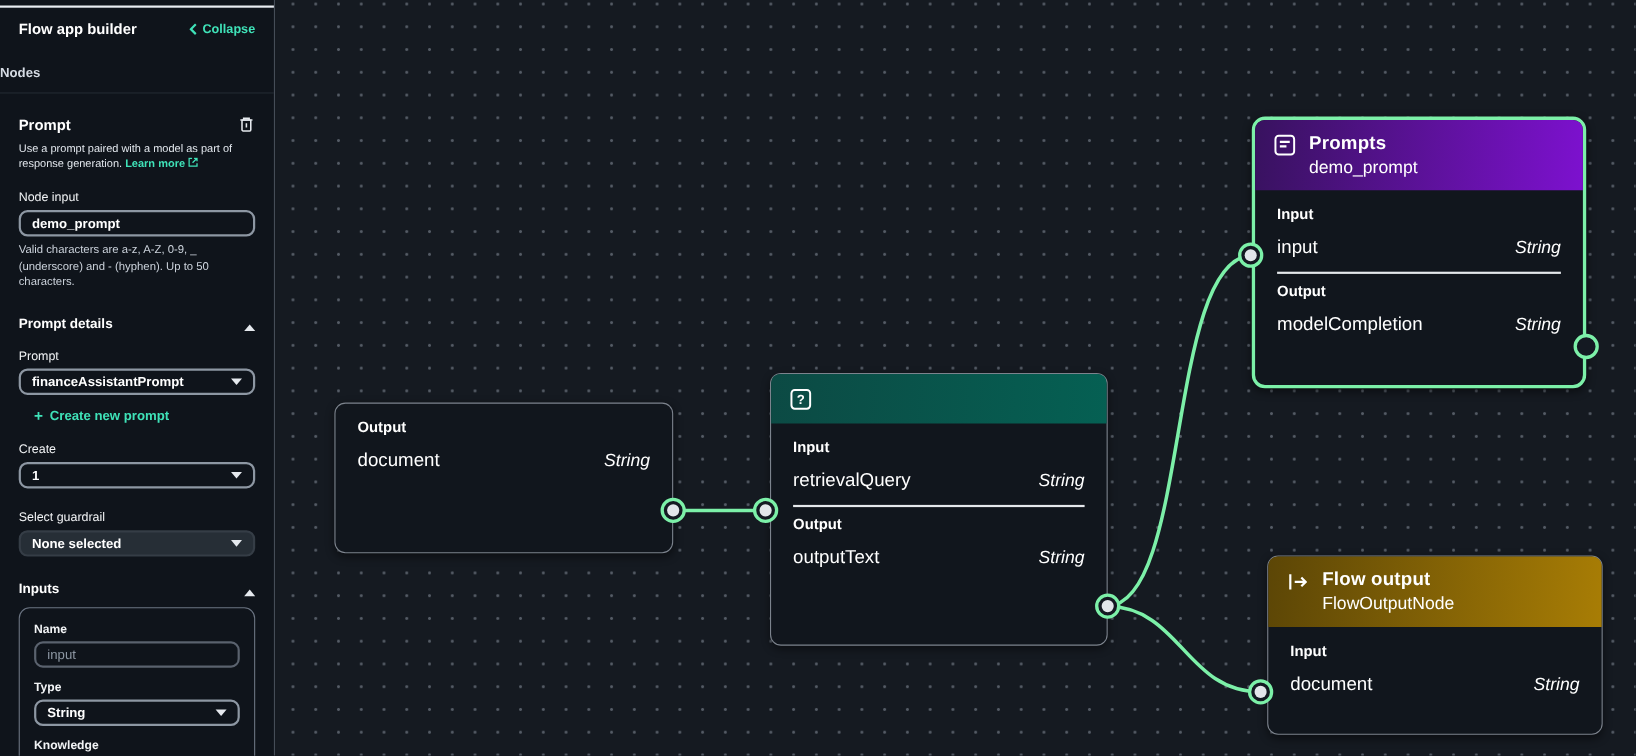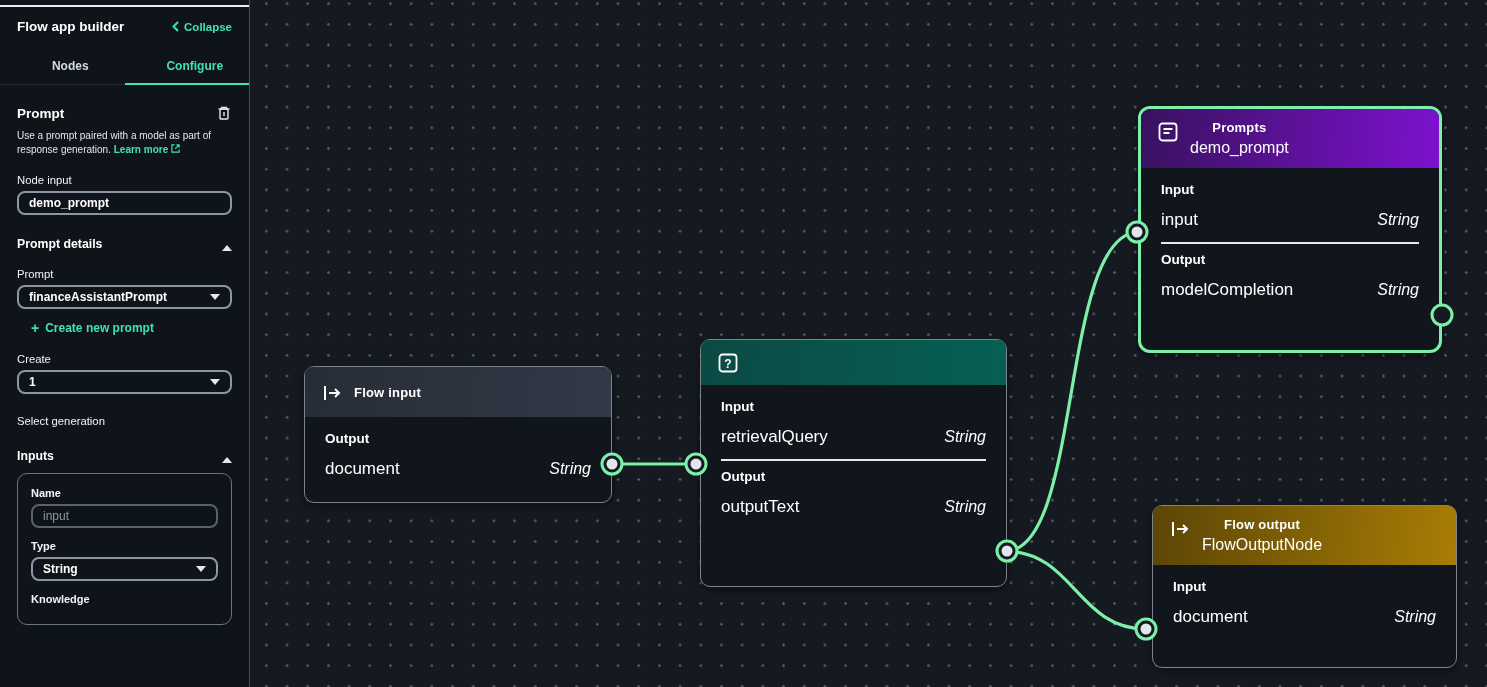--- a/index.html
+++ b/index.html
@@ -17,22 +17,22 @@
   .side-header {
     display:flex; justify-content:space-between; align-items:center;
     padding:12px 17px 10px 17px;
   }
   .side-title { font-size:13.5px; font-weight:bold; }
   .collapse-link {
     color:#3fe2b8; font-size:11.5px; font-weight:bold; cursor:pointer;
     display:flex; align-items:flex-start; gap:5px;
   }
   .tabs { display:flex; margin-top:6px; border-bottom:1px solid #232a33; }
-  .tab { flex:1; text-align:center; font-size:12px; font-weight:bold;
-         color:#d5dbe3; padding:9px 0 11px 16px; cursor:pointer; position:relative; }
+  .tab { flex:1; text-align:left; font-size:12px; font-weight:bold;
+         color:#d5dbe3; padding:9px 0 11px 0; cursor:pointer; position:relative; }
   .tab.active { color:#3fe2b8; }
   .tab.active::after { content:""; position:absolute; left:0; right:0; bottom:-1px;
          height:2px; background:#3fe2b8; }
   .side-content { padding:0 17px; }
   .prompt-head { display:flex; justify-content:space-between; align-items:center; margin-top:20px; }
   .prompt-head h2 { font-size:13.5px; font-weight:bold; }
   .trash-btn { width:16px; height:16px; cursor:pointer; color:#e5e9ee; }
   .desc { font-size:10px; line-height:1.42; color:#e2e7ed; margin-top:8px; }
   .link-teal { color:#3fe2b8; font-weight:bold; cursor:pointer; white-space:nowrap; }
   .ext-icon { display:inline-block; width:9px; height:9px; margin-left:3px; }
@@ -71,21 +71,21 @@
     background-image: radial-gradient(circle, #545b65 1.1px, rgba(0,0,0,0) 1.5px);
     background-size:20.7px 20.7px; background-position:6px 14px;
   }
   .node { position:absolute; background:#11161d; border:1.5px solid #7c838d;
     border-radius:10px; box-shadow:0 3px 8px rgba(0,0,0,.45); }
   .node.selected { border:3px solid #7cf0a8; border-radius:12px; }
   .node-header { padding:11px 16px; display:flex; gap:11px; align-items:flex-start;
     border-radius:8px 8px 0 0; }
   .node.selected .node-header { border-radius:9px 9px 0 0; }
   .nh-icon { width:22px; height:22px; flex:0 0 auto; margin-top:1px; color:#fff; }
-  .node-title { font-size:13px; font-weight:bold; letter-spacing:.2px;text-align:center; }
+  .node-title { font-size:17px; font-weight:bold; letter-spacing:.2px; }
   .node-subtitle { font-size:16px; margin-top:4px; }
   .node-body { padding:6px 20px 10px 20px; }
   .sec-label { font-size:13.5px; font-weight:bold; margin-top:8px; }
   .param-row { display:flex; justify-content:space-between; align-items:baseline;
     margin:13px 0 8px 0; }
   .param-name { font-size:17px; }
   .param-type { font-size:16px; font-style:italic; }
   .h-div { height:1.5px; background:#e5e8ec; margin:12px 0 4px 0; }
   .hdr-flow-input { background:linear-gradient(100deg,#272d37,#323947); }
   .hdr-kb { background:linear-gradient(95deg,#0c4a44,#056053); }
@@ -112,21 +112,20 @@
     <div class="collapse-link">
       <svg width="7" height="11" viewBox="0 0 7 11">
           <path d="M6 1 L1.5 5.5 L6 10" stroke="#3fe2b8" stroke-width="2" fill="none"></path>
         </svg>
       <span>Collapse</span>
     </div>
   </div>
 
   <div class="tabs">
     <div class="tab">Nodes</div>
-    <div class="tab active">Configure</div>
   </div>
 
   <div class="side-content">
     <div class="prompt-head">
       <h2>Prompt</h2>
       <svg class="trash-btn" viewBox="0 0 16 16" fill="none" stroke="currentColor" stroke-width="1.4">
         <path d="M2.5 4h11"></path>
           <path d="M5.5 4V2.5h5V4"></path>
           <rect x="4" y="4" width="8" height="10" rx="1"></rect>
           <path d="M8 7v4"></path>
@@ -136,20 +135,21 @@
     <div class="desc">
       <span>Use a prompt paired with a model as part of response generation.</span>
       <span class="link-teal"><span>Learn more</span><svg class="ext-icon" viewBox="0 0 10 10" fill="none" stroke="#3fe2b8" stroke-width="1.3">
             <path d="M4 1H1v8h8V6"></path>
             <path d="M6 1h3v3M9 1 4.5 5.5"></path>
           </svg></span>
     </div>
 
     <div class="field-label">Node input</div>
     <input class="text-input" value="demo_prompt" style="">
+    <div class="help-text">Valid characters are a-z, A-Z, 0-9, _ (underscore) and - (hyphen). Up to 50 characters.</div>
 
     <div class="section-toggle">
       <span class="lbl">Prompt details</span>
       <span class="caret-up"></span>
     </div>
 
     <div class="field-label">Prompt</div>
     <div class="select">
       <span>financeAssistantPrompt</span>
       <span class="caret-down"></span>
@@ -159,21 +159,25 @@
       <span class="plus">+</span>
       <span class="link-teal">Create new prompt</span>
     </div>
 
     <div class="field-label">Create</div>
     <div class="select">
       <span>1</span>
       <span class="caret-down"></span>
     </div>
 
-    <div class="field-label" style="margin-top:21px;">Select generation</div>
+    <div class="field-label" style="margin-top:21px;">Select guardrail</div>
+    <div class="select filled">
+      <span>None selected</span>
+      <span class="caret-down"></span>
+    </div>
 
     <div class="section-toggle">
       <span class="lbl">Inputs</span>
       <span class="caret-up"></span>
     </div>
 
     <div class="input-card">
       <div class="field-label">Name</div>
       <input class="text-input dim" value="input" style="">
       <div class="field-label">Type</div>
@@ -183,27 +187,20 @@
       </div>
       <div class="field-label">Knowledge</div>
       
     </div>
   </div>
 </div>
 
 <div class="canvas">
 
   <div class="node" style="left:54px; top:366px; width:308px; height:137px;">
-    <div class="node-header hdr-flow-input" style="align-items:center; height:50px;">
-      <svg class="nh-icon" viewBox="0 0 22 22" fill="none" stroke="#fff" stroke-width="2">
-          <path d="M4 4v14"></path>
-          <path d="M8 11h10M14 7l4 4-4 4"></path>
-        </svg>
-      <div class="node-title">Flow input</div>
-    </div>
     <div class="node-body">
       <div class="sec-label">Output</div>
       <div class="param-row">
         <span class="param-name">document</span>
         <span class="param-type">String</span>
       </div>
     </div>
   </div>
 
   <div class="node" style="left:450px; top:339px; width:307px; height:248px;">

